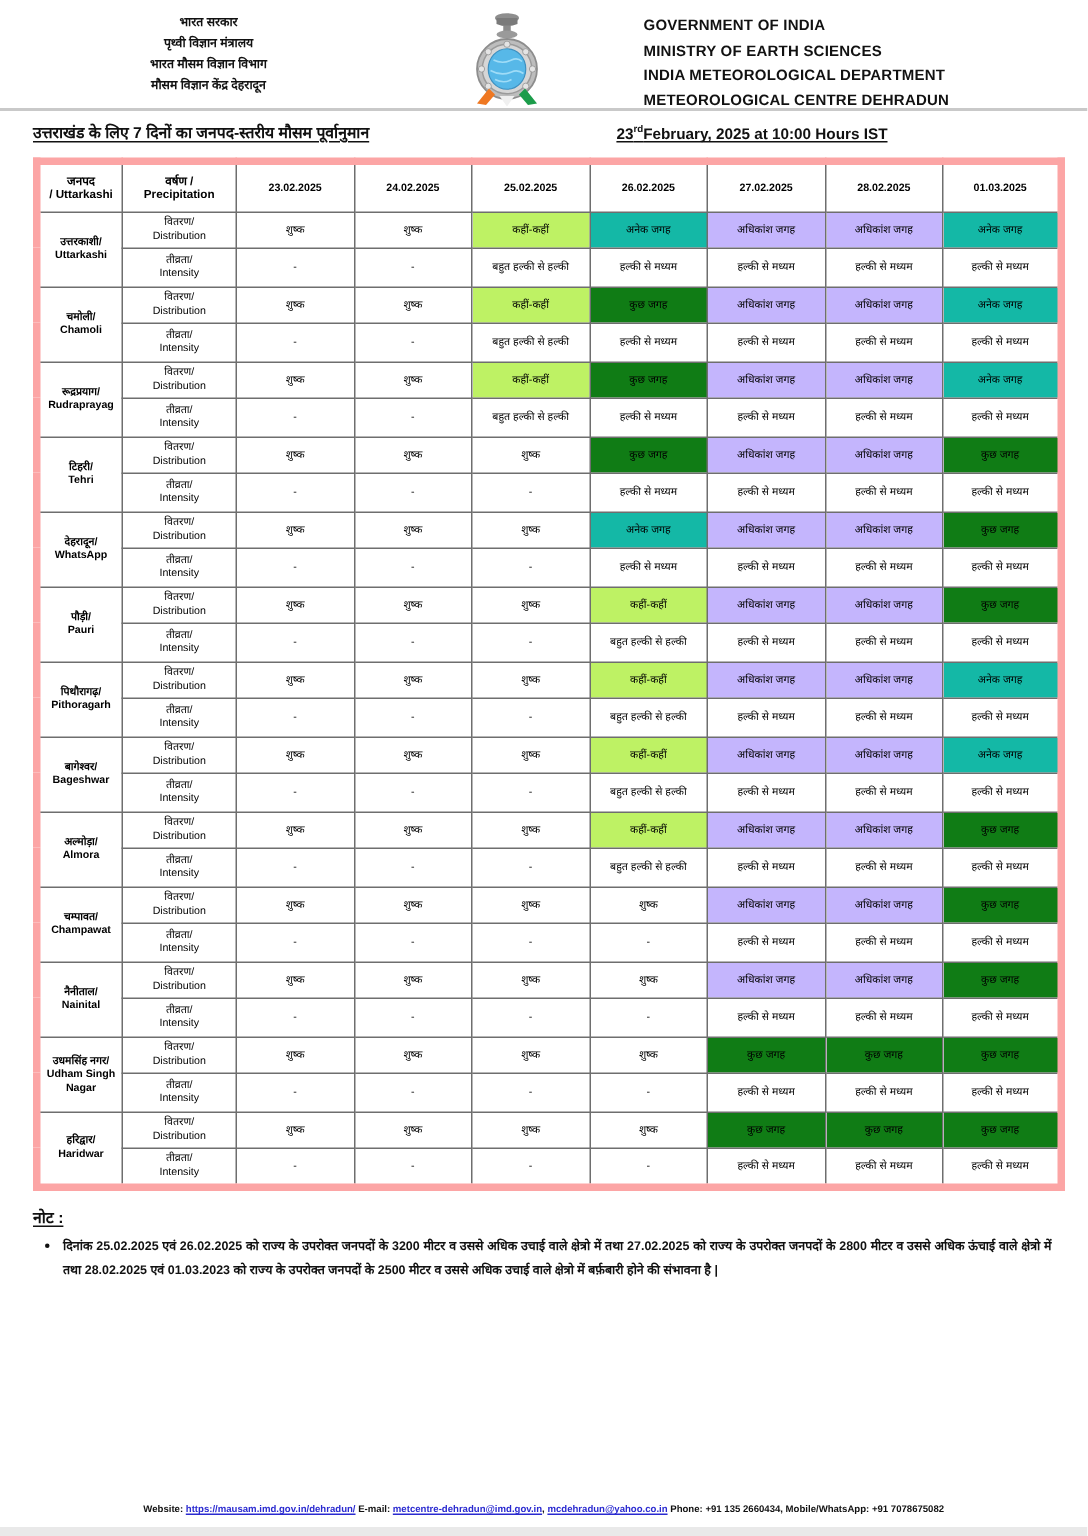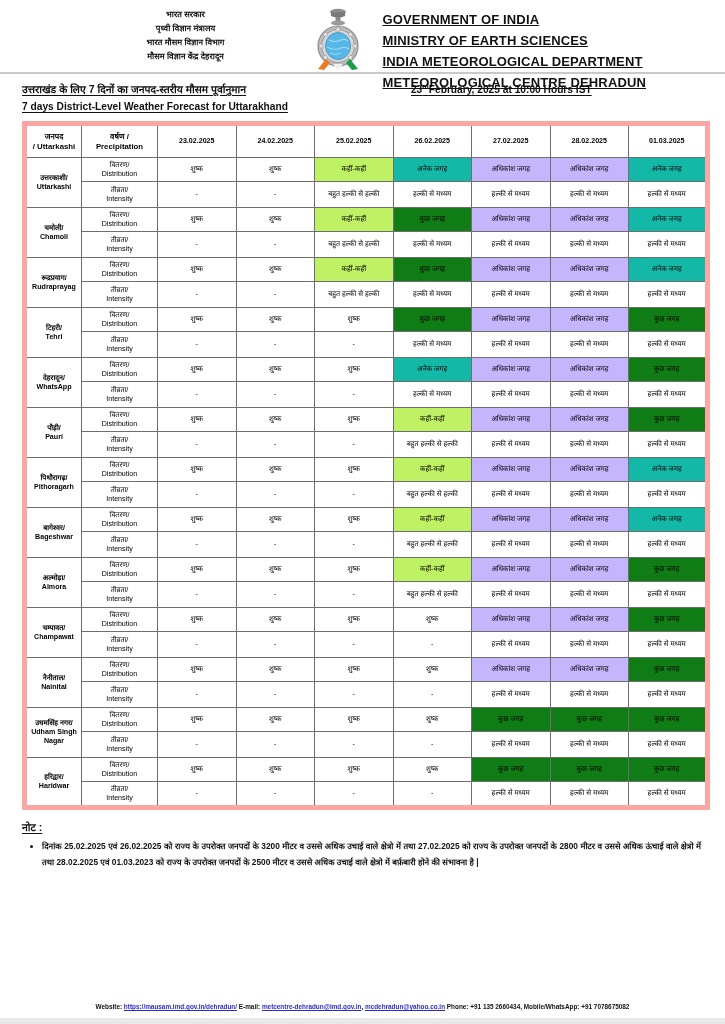--- a/index.html
+++ b/index.html
@@ -7,31 +7,31 @@
     margin: 0; padding: 0;
     width: 725px; height: 1024px;
     background: #ffffff;
     font-family: "Liberation Sans", "DejaVu Sans", sans-serif;
     overflow: hidden;
   }
   #page { position: relative; width: 725px; height: 1024px; background:#fff; }
 
   
   .masthead {
-    display: flex; align-items: flex-start; justify-content: center;
+    display: flex; align-items: flex-start; justify-content: space-between;
     padding: 6px 14px 2px 14px; height: 72px;
   }
   .mast-left, .mast-right {
     display: flex; flex-direction: column; gap: 2px;
     font-size: 8.2px; font-weight: bold; color: #111; line-height: 1.45;
   }
   .mast-left { width: 250px; align-items: center; padding-top: 3px; }
   .mast-right { width: 300px; align-items: flex-start; padding-top: 5px; padding-left: 18px; letter-spacing: .15px; }
   .mast-left div { white-space: nowrap; }
-  .mast-right div { white-space: nowrap; font-size: 13px; text-decoration: underline; }
+  .mast-right div { white-space: nowrap; font-size: 10px; }
 
   .emblem { width: 54px; height: 66px; position: relative; flex: 0 0 auto; margin-top:1px; }
   .emblem svg { display:block; }
 
   .rule { height: 2px; background: #c9c9c9; margin: 0 0 0 0; }
 
   
   .titles {
     display: flex; padding: 7px 0 6px 22px; gap: 16px;
   }
@@ -166,21 +166,20 @@
       <div>INDIA METEOROLOGICAL DEPARTMENT</div>
       <div>METEOROLOGICAL CENTRE DEHRADUN</div>
     </div>
   </div>
 
   <div class="rule"></div>
 
   <div class="titles">
     <div class="title-col">
       <div class="t-hi">उत्तराखंड के लिए 7 दिनों का जनपद-स्तरीय मौसम पूर्वानुमान</div>
-      <div class="t-en">7 days District-Level Weather Forecast for Uttarakhand</div>
     </div>
     <div class="title-col2">
       <div class="t-en"><span>23</span><sup>rd</sup><span>February, 2025 at 10:00 Hours IST</span></div>
     </div>
   </div>
 
   <div class="tablewrap">
     <table class="fc">
       <colgroup>
         <col class="c-dist">

